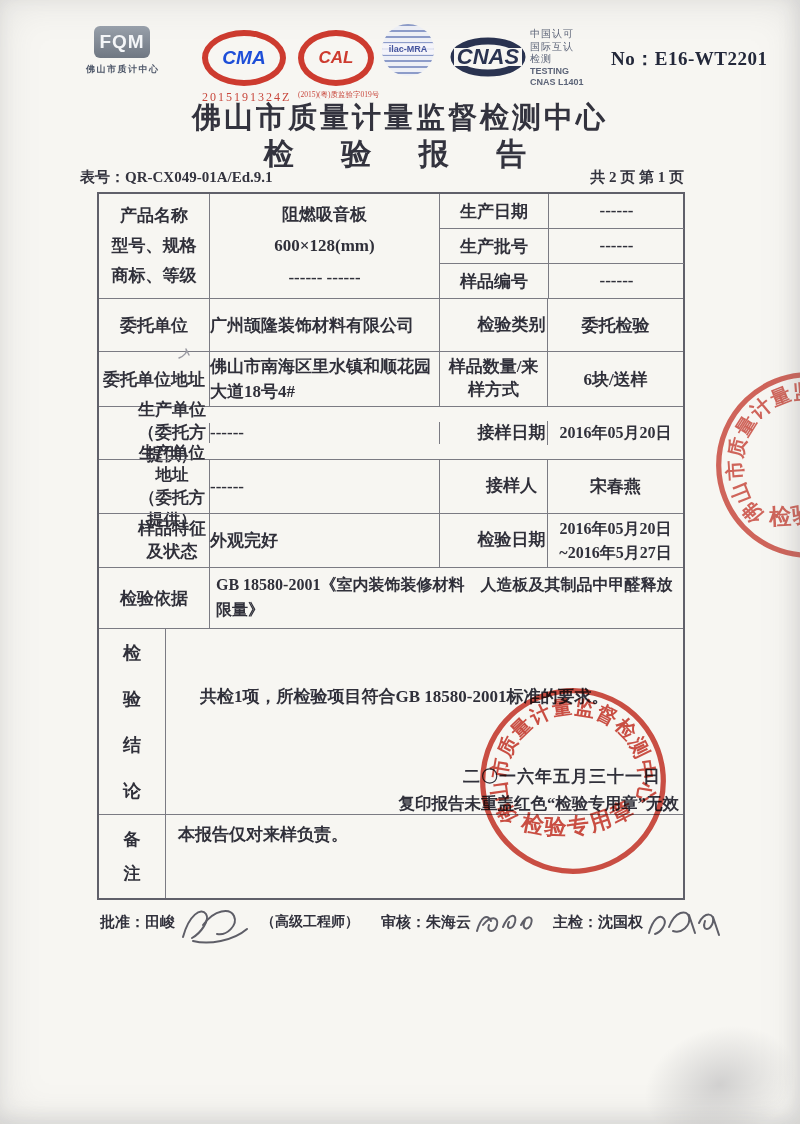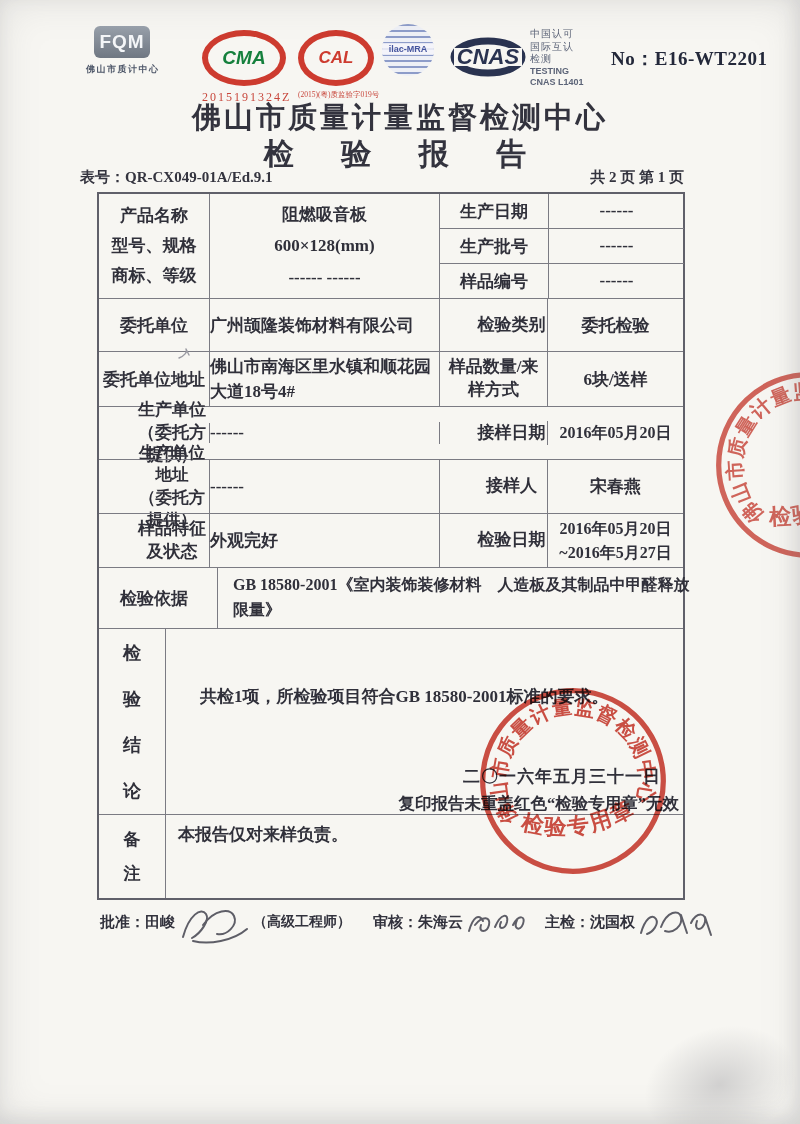--- a/index.html
+++ b/index.html
@@ -20,21 +20,21 @@
   }
   .abs{position:absolute;}
 
   
   .fqm-box{width:56px;height:32px;border-radius:6px;display:flex;align-items:center;justify-content:center;
     background:linear-gradient(#99a1ab,#6f7782);color:#f4f6f8;font-weight:bold;font-size:19px;
     font-family:Liberation Sans, sans-serif;letter-spacing:1px;margin-left:8px;}
   .fqm-cap{margin-top:5px;font-size:9px;color:#4d5668;letter-spacing:1.5px;font-weight:bold;text-align:center;}
   .oval{border-radius:50%;display:flex;align-items:center;justify-content:center;
     font-family:"Liberation Sans",sans-serif;font-weight:bold;}
-  .cma-oval{width:72px;height:44px;border:6px solid #cd3b2f;color:#15803d;font-size:19px;font-style:italic;}
+  .cma-oval{width:72px;height:44px;border:6px solid #cd3b2f;color:#1d4ed8;font-size:19px;font-style:italic;}
   .cal-oval{width:64px;height:44px;border:6px solid #cd3b2f;color:#cd3b2f;font-size:17px;font-style:italic;}
   .red-cap{color:#c8473c;text-align:center;margin-top:4px;font-family:"Liberation Serif",serif;}
   .cma-cap{font-size:12px;letter-spacing:2px;}
   .cal-cap{font-size:7.5px;letter-spacing:0;}
   .ilac-circle{width:52px;height:52px;border-radius:50%;position:relative;overflow:hidden;
     background:repeating-linear-gradient(180deg,#8d9cc9 0 2px,#eef0f6 2px 6px);}
   .ilac-label{position:absolute;left:0;right:0;top:19px;background:rgba(244,245,250,.85);
     font-family:"Liberation Sans",sans-serif;font-weight:bold;font-size:9px;color:#44549e;
     text-align:center;padding:1px 0;}
   .cnas-block{font-family:"Liberation Sans",sans-serif;color:#5c6478;line-height:1.25;}
@@ -66,21 +66,21 @@
   .pre{white-space:pre-line;}
   .left{justify-content:flex-start;text-align:left;padding-right:4px;}
   .subgrid{flex:none;width:244px;display:flex;flex-direction:column;border-left:1px solid var(--line);}
   .subrow{display:flex;border-top:1px solid var(--line);flex:1;}
   .subrow:first-child{border-top:none;}
   .subrow .sc1{width:108px;flex:none;display:flex;align-items:center;justify-content:center;}
   .subrow .sc2{flex:1;border-left:1px solid var(--line);display:flex;align-items:center;justify-content:center;}
   .lab2{font-size:17px;line-height:1.35;padding-left:36px;}
   .val-sm{font-size:16px;line-height:1.45;}
   .basis-val{flex:1;border-left:1px solid var(--line);display:flex;flex-direction:column;
-    justify-content:center;align-items:flex-start;padding-left:15px;font-size:16px;white-space:nowrap;line-height:1.55;margin-left:8px;}
+    justify-content:center;align-items:flex-start;padding-left:6px;font-size:16px;white-space:nowrap;line-height:1.55;}
   .vertlabel{width:66px;flex:none;display:flex;align-items:center;justify-content:center;
     white-space:pre-line;text-align:center;font-size:18px;}
   .concl-cell{flex:1;border-left:1px solid var(--line);position:relative;}
   .concl-text{position:absolute;left:34px;top:56px;font-size:17px;}
   .concl-date{position:absolute;right:22px;top:136px;font-size:17px;letter-spacing:1px;}
   .concl-note{position:absolute;right:4px;top:164px;font-size:16.5px;}
   .remark-cell{flex:1;border-left:1px solid var(--line);position:relative;}
   .remark-text{position:absolute;left:12px;top:8px;font-size:17px;}
 
   
@@ -246,21 +246,21 @@
   <div class="abs footer">
     <span class="ftxt">批准：</span>
     <span class="ftxt">田峻</span>
     <svg class="sig" width="78" height="44" viewBox="0 0 78 44">
       <g fill="none" stroke="#44444f" stroke-width="2" stroke-linecap="round" opacity=".85">
         <path d="M8,34 C14,12 26,4 31,11 C35,17 26,30 17,35"></path>
         <path d="M28,22 C40,6 55,5 59,13 C63,22 52,33 42,31"></path>
         <path d="M18,38 C34,42 58,38 72,26"></path>
       </g>
     </svg>
-    <span class="ftxt ftitle" style="">（高级工程师）</span>
+    <span class="ftxt ftitle" style="margin-left:8px;">（高级工程师）</span>
     <span class="ftxt" style="margin-left:22px;">审核：</span>
     <span class="ftxt">朱海云</span>
     <svg class="sig" width="66" height="40" viewBox="0 0 66 40">
       <g fill="none" stroke="#44444f" stroke-width="2" stroke-linecap="round" opacity=".85">
         <path d="M6,28 C10,14 16,10 20,18 M12,22 C20,12 28,14 26,22 C24,30 15,30 18,22"></path>
         <path d="M32,24 C38,10 46,10 44,19 C42,27 34,27 38,19"></path>
         <path d="M50,22 C56,11 63,13 60,21 C57,29 50,26 54,17"></path>
       </g>
     </svg>
     <span class="ftxt" style="margin-left:16px;">主检：</span>

